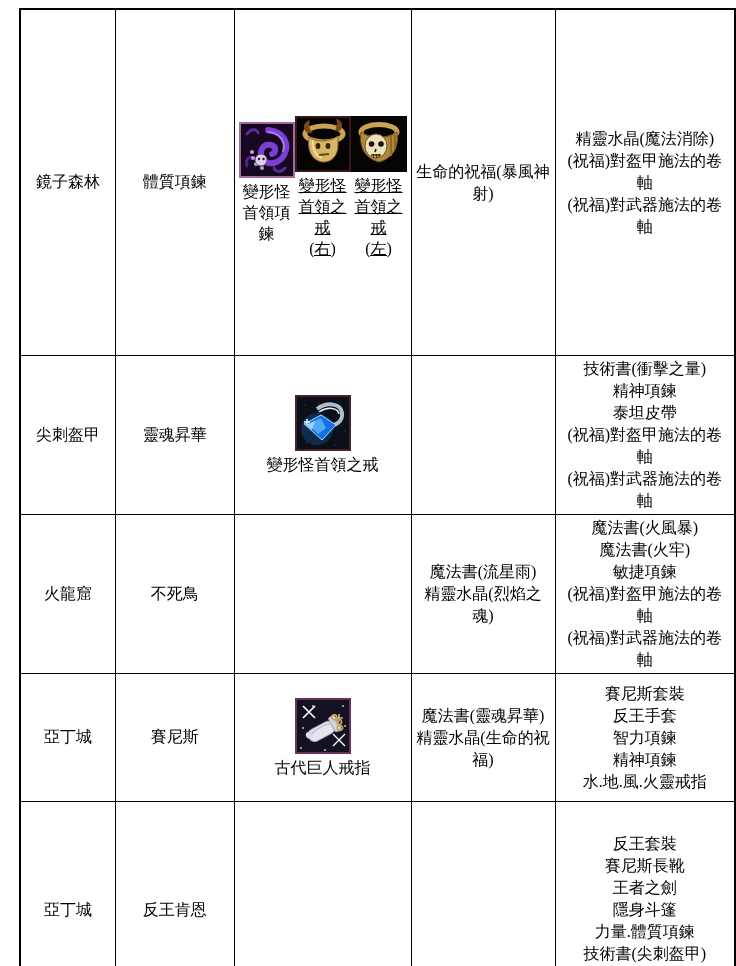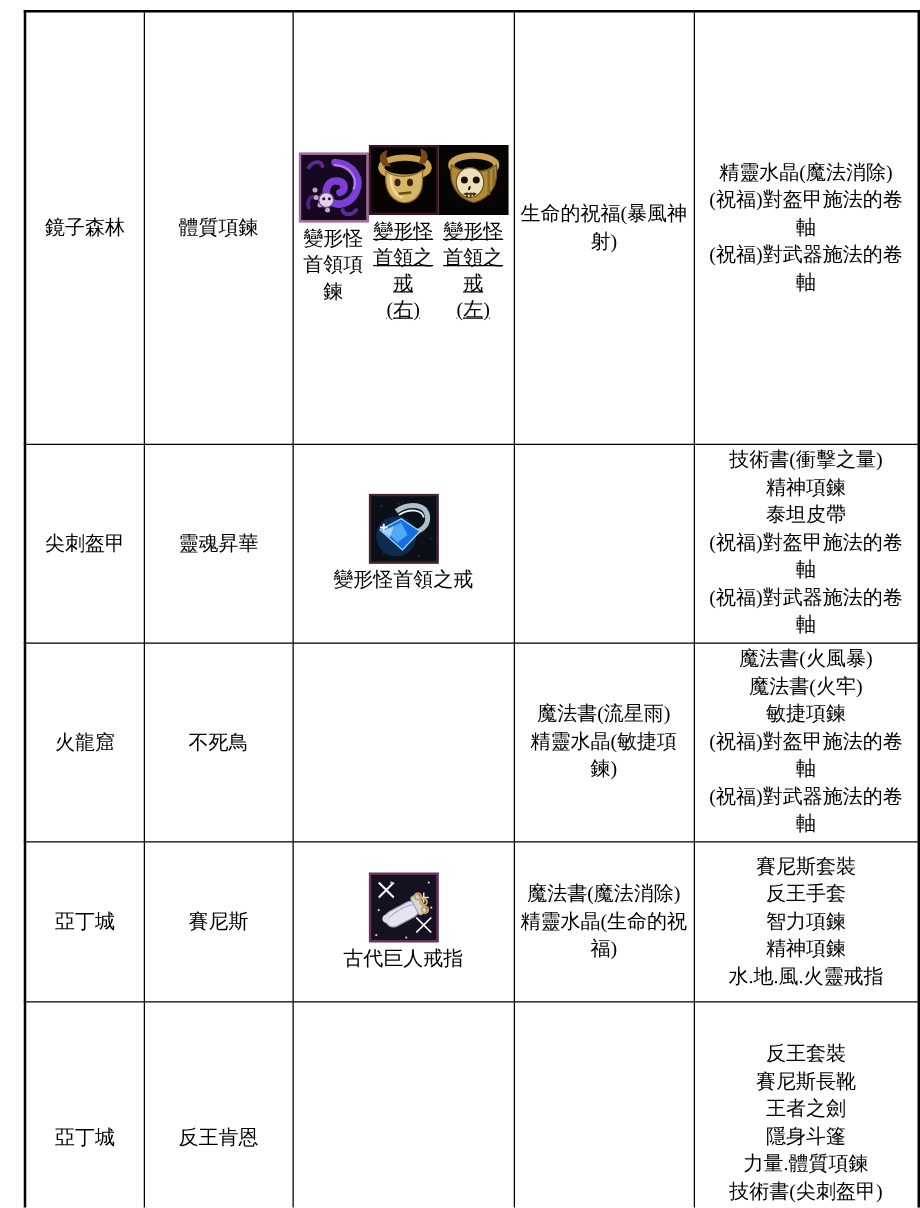--- a/index.html
+++ b/index.html
@@ -182,21 +182,21 @@
 泰坦皮帶
 (祝福)對盔甲施法的卷軸
 (祝福)對武器施法的卷軸</td>
     </tr>
 
     <tr class="r3">
       <td class="accent-r">火龍窟</td>
       <td class="accent-r">不死鳥</td>
       <td></td>
       <td class="list">魔法書(流星雨)
-精靈水晶(敏捷項鍊)</td>
+精靈水晶(烈焰之魂)</td>
       <td class="list">魔法書(火風暴)
 魔法書(火牢)
 敏捷項鍊
 (祝福)對盔甲施法的卷軸
 (祝福)對武器施法的卷軸</td>
     </tr>
 
     <tr class="r4">
       <td class="accent-r">亞丁城</td>
       <td class="accent-r">賽尼斯</td>
@@ -226,21 +226,21 @@
                   <circle cx="46" cy="32" r="2.6" fill="none" stroke="#c9a452" stroke-width="1.6"></circle>
                   <circle cx="44" cy="38" r="2.6" fill="none" stroke="#c9a452" stroke-width="1.6"></circle>
                   <path d="M16 30 C24 28 32 28 38 30" fill="none" stroke="#b8b2c6" stroke-width="1"></path>
                 </g>
               </svg>
             </span>
             <div class="item-caption">古代巨人戒指</div>
           </div>
         </div>
       </td>
-      <td class="list">魔法書(魔法消除)
+      <td class="list">魔法書(靈魂昇華)
 精靈水晶(生命的祝福)</td>
       <td class="list">賽尼斯套裝
 反王手套
 智力項鍊
 精神項鍊
 水.地.風.火靈戒指</td>
     </tr>
 
     <tr class="r5">
       <td class="accent-r">亞丁城</td>

